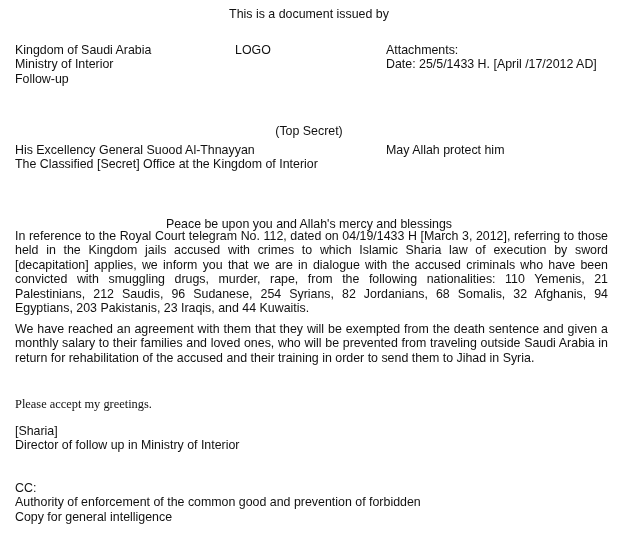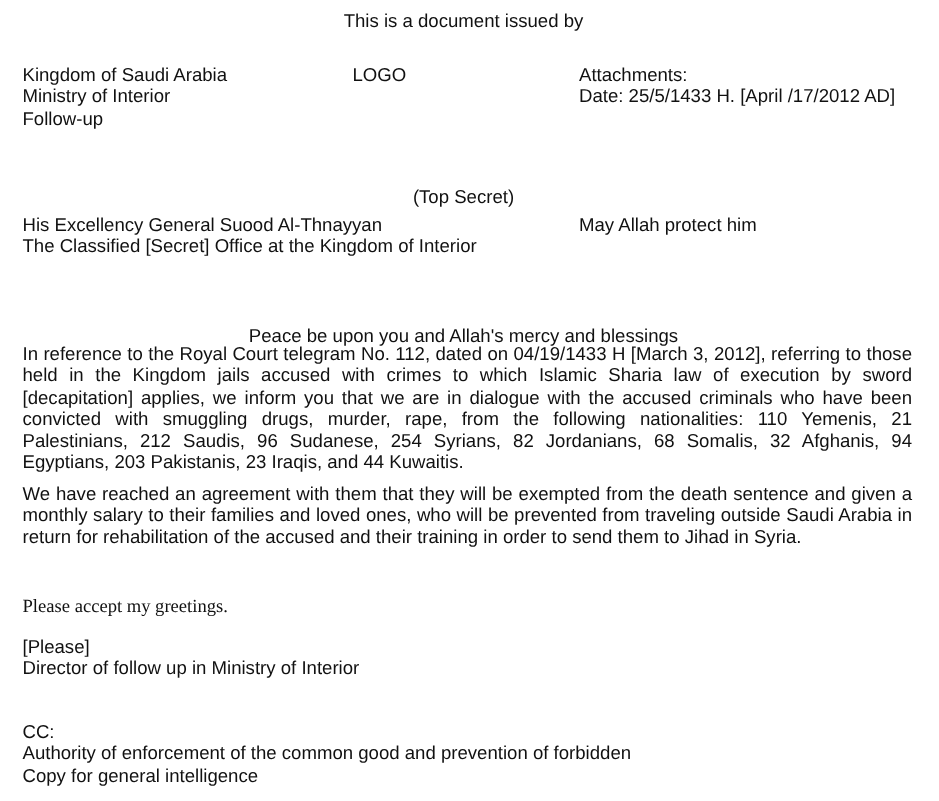--- a/index.html
+++ b/index.html
@@ -47,21 +47,21 @@
 
   <div class="abs center" style="top:193px;margin-top:24px;">Peace be upon you and Allah's mercy and blessings</div>
 
   <div class="para" style="top:229px;">In reference to the Royal Court telegram No. 112, dated on 04/19/1433 H [March 3, 2012], referring to those held in the Kingdom jails accused with crimes to which Islamic Sharia law of execution by sword [decapitation] applies, we inform you that we are in dialogue with the accused criminals who have been convicted with smuggling drugs, murder, rape, from the following nationalities: 110 Yemenis, 21 Palestinians, 212 Saudis, 96 Sudanese, 254 Syrians, 82 Jordanians, 68 Somalis, 32 Afghanis, 94 Egyptians, 203 Pakistanis, 23 Iraqis, and 44 Kuwaitis.</div>
 
   <div class="para" style="top:322px;">We have reached an agreement with them that they will be exempted from the death sentence and given a monthly salary to their families and loved ones, who will be prevented from traveling outside Saudi Arabia in return for rehabilitation of the accused and their training in order to send them to Jihad in Syria.</div>
 
   <div class="abs" style="left:15px; top:397px;font-family:Liberation Serif, serif;">Please accept my greetings.</div>
 
   <div class="abs" style="left:15px; top:424px;">
-    <span class="line">[Please]</span>
+    <span class="line">[Sharia]</span>
     <span class="line">Director of follow up in Ministry of Interior</span>
   </div>
 
   <div class="abs" style="left:15px; top:481px;">
     <span class="line">CC:</span>
     <span class="line">Authority of enforcement of the common good and prevention of forbidden</span>
     <span class="line">Copy for general intelligence</span>
   </div>
 
 </div>

